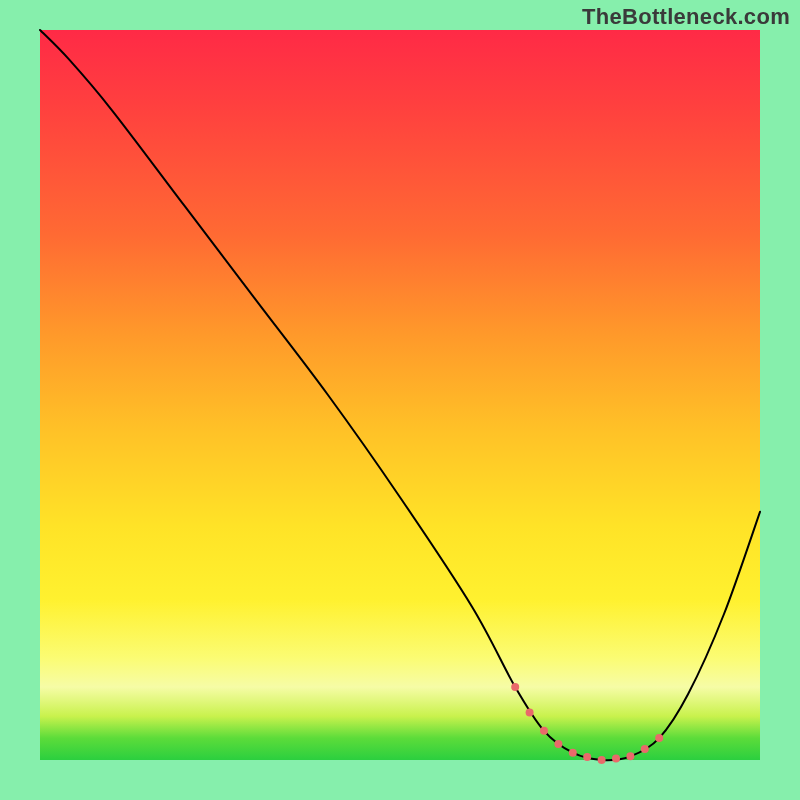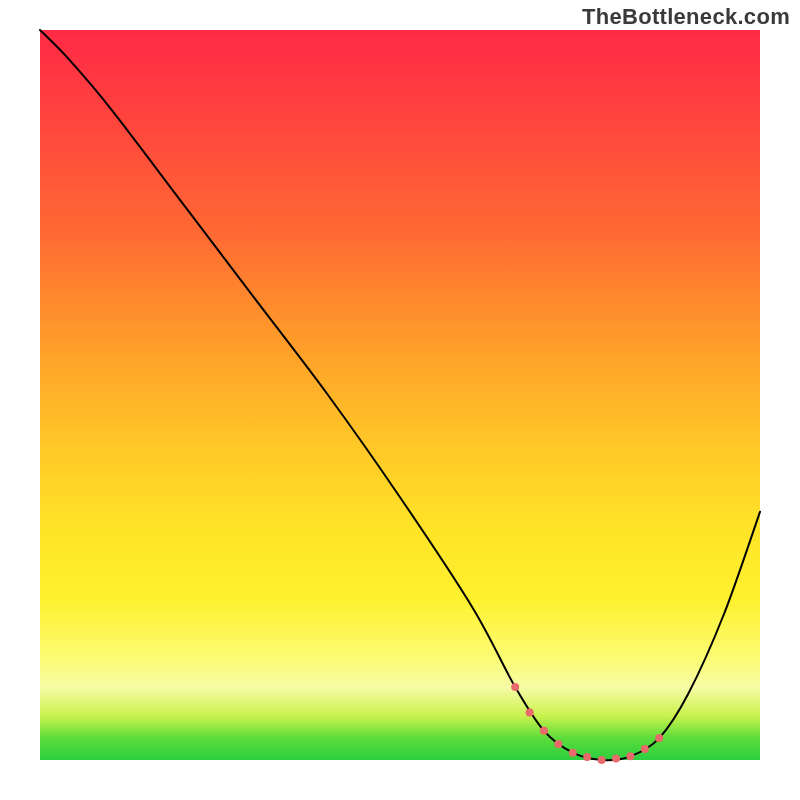--- a/index.html
+++ b/index.html
@@ -8,21 +8,21 @@
     width: 800px;
     height: 800px;
     background: #000;
     overflow: hidden;
     font-family: Arial, Helvetica, sans-serif;
   }
   .frame {
     position: relative;
     width: 800px;
     height: 800px;
-    background: #ffffff;
+    background: #86efac;
   }
   .watermark {
     position: absolute;
     top: 4px;
     right: 10px;
     color: #3a3a3a;
     font-size: 22px;
     font-weight: 600;
     letter-spacing: 0.3px;
     user-select: none;

